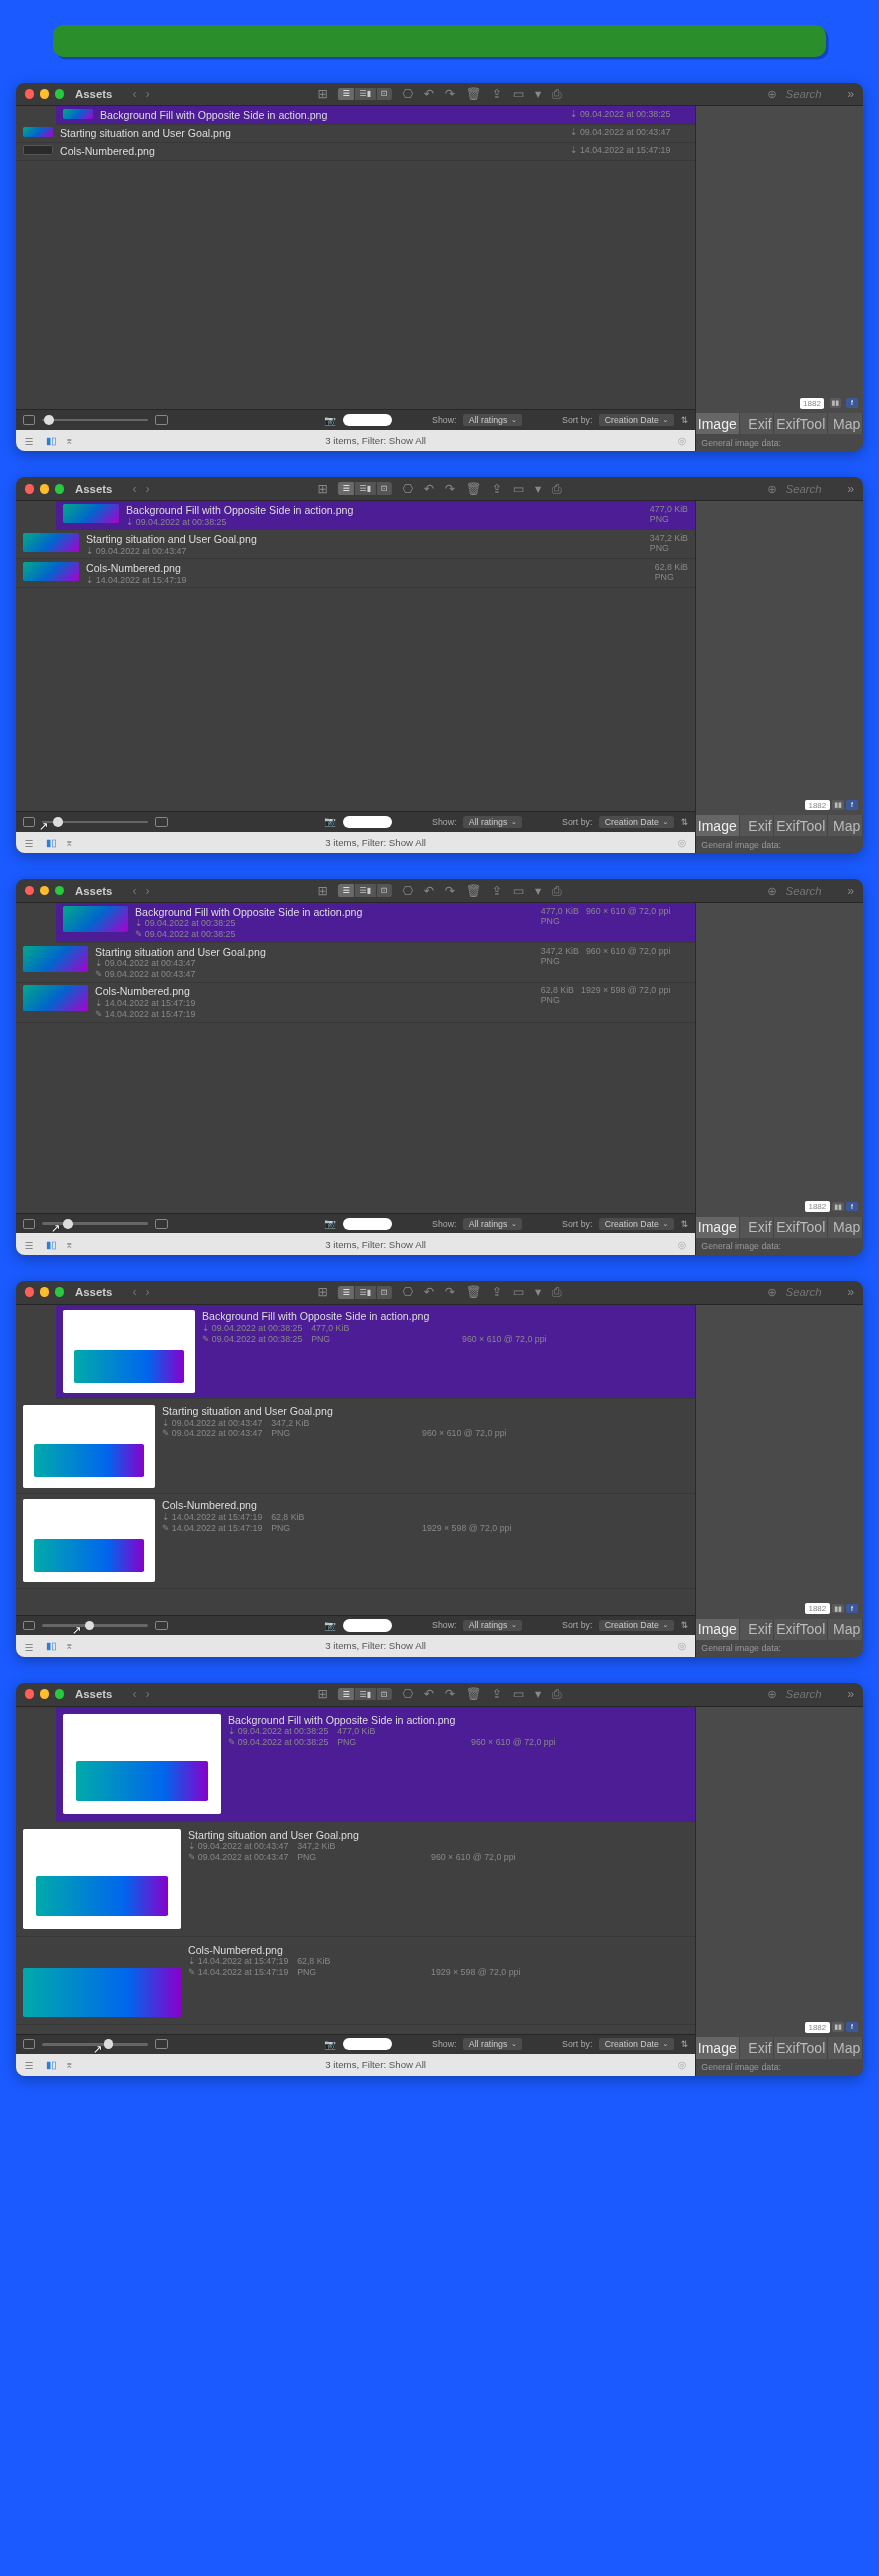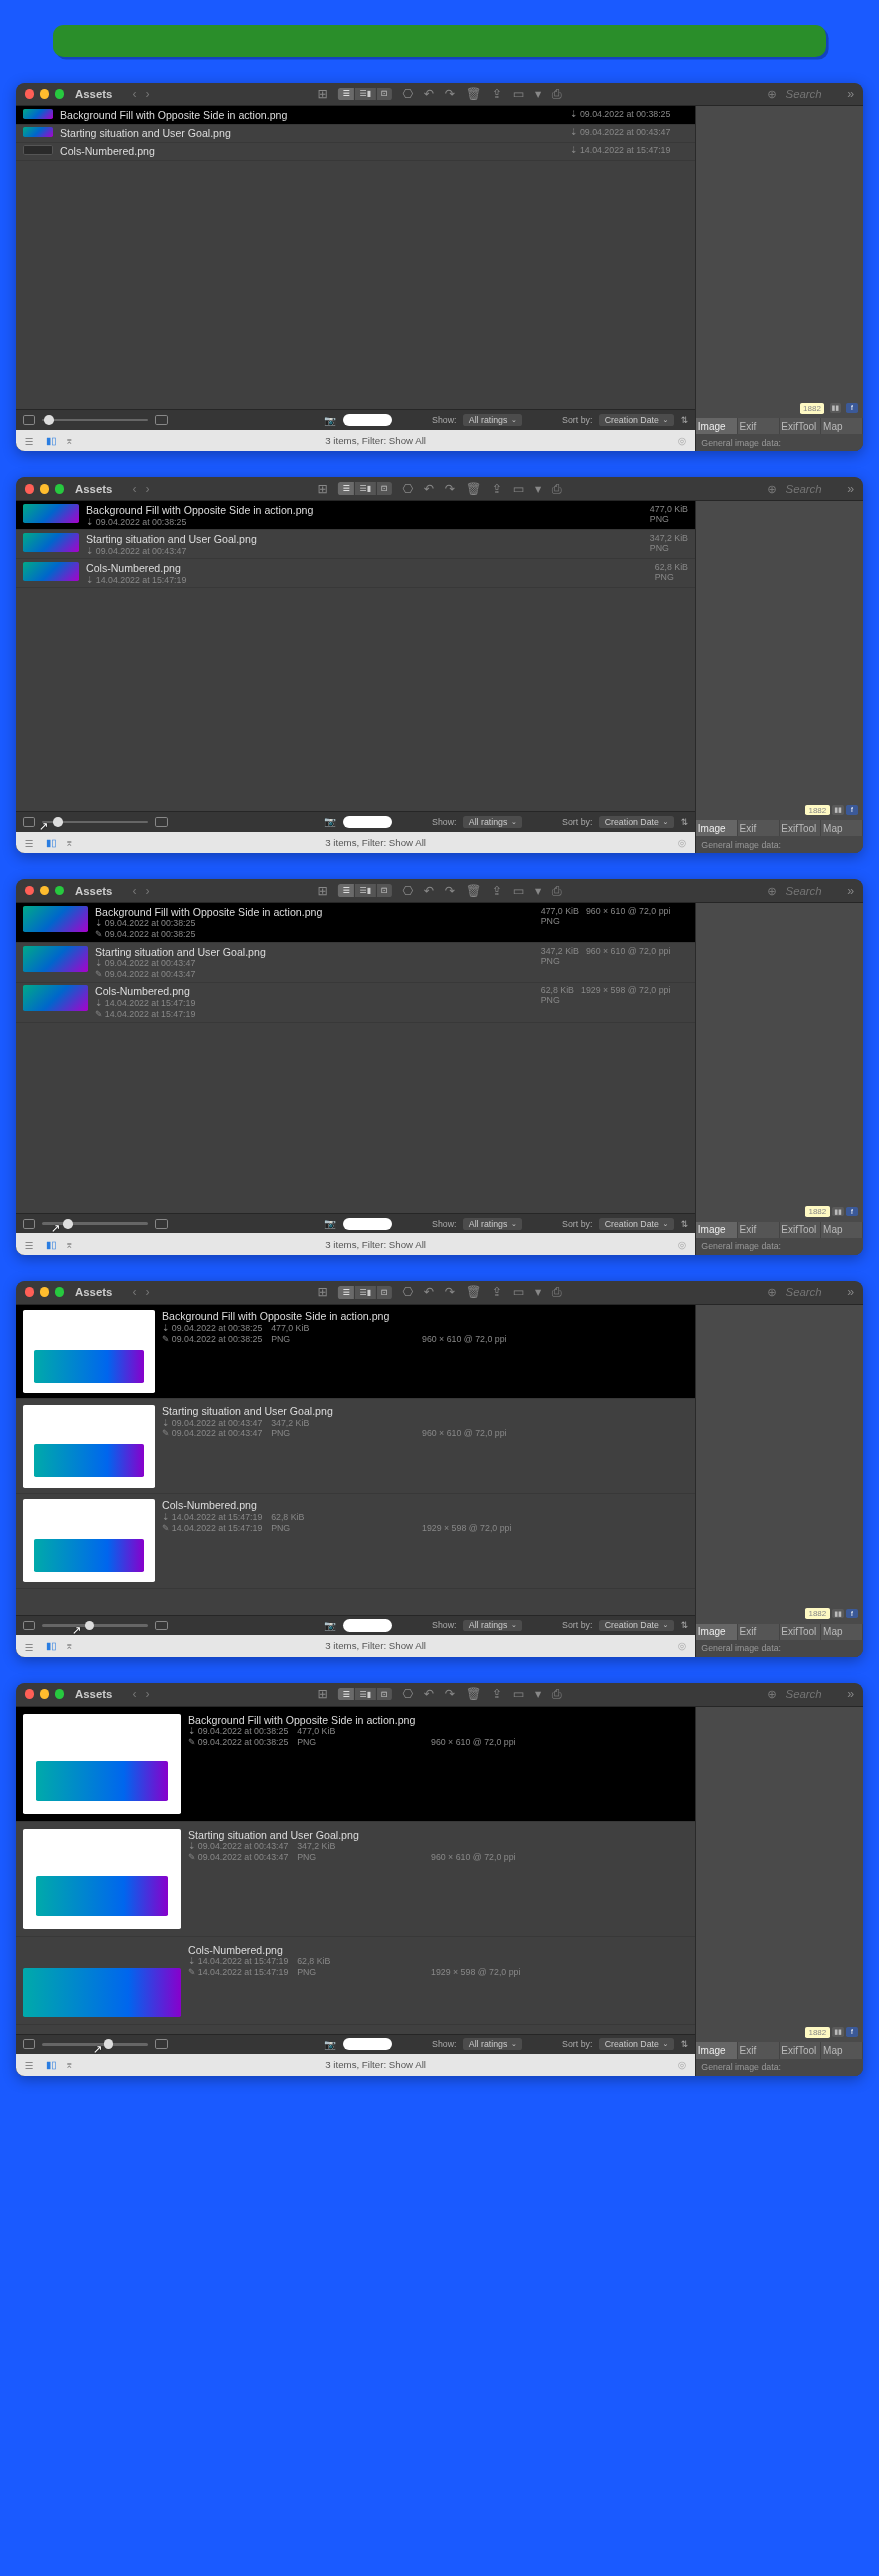--- a/index.html
+++ b/index.html
@@ -26,21 +26,21 @@
 .right-tb { margin-left: auto; display: flex; align-items: center; gap: 8.8px; color: #777; font-size: 11.4px; }
 .search-fld { background: transparent; border: none; color: #777; font-size: 11.4px; width: 53px; font-style: italic; }
 .mag { font-size: 11.4px; }
 .chev { font-size: 12.3px; color: #888; }
 
 .body { display: flex; min-height: 141px; }
 .main { flex: 1; background: #404040; display: flex; flex-direction: column; border-right: 0.9px solid #2a2a2a; }
 .rows { flex: 1; background: #404040; }
 
 .row { display: flex; align-items: flex-start; padding: 2.6px 7px; gap: 7px; color: #ccc; font-size: 9.7px; border-bottom: 0.9px solid #383838; }
-.row.sel { background: #000000; }
+.row.sel { background: #4c1d95; margin-left: 40px; }
 .thumb { background: linear-gradient(135deg,#0a8,#06c,#a0c); border-radius: 1.8px; flex-shrink: 0; }
 .thumb.empty { background: #2a2a2a; border: 0.9px solid #555; }
 .t1 { width: 30px; height: 9.7px; }
 .t2 { width: 56px; height: 19.3px; }
 .t3 { width: 65px; height: 26px; }
 .t4 { width: 132px; height: 83px; background:#fff; }
 .t5 { width: 158px; height: 100px; background:#fff; }
 .t4 .grad, .t5 .grad { margin: 30% 8% 8%; height: 40%; background: linear-gradient(90deg,#0aa,#08c,#06e,#80c); border-radius: 1.8px; }
 .meta { flex: 1; display: flex; flex-direction: column; gap: 0.9px; }
 .fn { color: #ddd; font-size: 10.6px; }
@@ -61,25 +61,25 @@
 .status { background: #e6e6e6; padding: 5.3px 8.8px; display: flex; align-items: center; font-size: 9.7px; color: #555; }
 .status .left { display: flex; gap: 8.8px; align-items: center; }
 .status .ctr { flex: 1; text-align: center; }
 .bars { width: 12.3px; height: 8.8px; display: inline-block; }
 .bars::before { content: "☰"; color: #888; }
 .blue { color: #2a7de1; }
 
 .side { width: 167px; background: #4a4a4a; color: #bbb; font-size: 9.7px; display: flex; flex-direction: column; }
 .side-top { flex: 1; }
 .side-badge { text-align: right; padding: 5.3px; }
-.badge { background: #fef9c3; color: #888; font-size: 8px; padding: 0.9px 3.5px; border-radius: 1.8px; }
+.badge { background: #ffffff; color: #888; font-size: 8px; padding: 0.9px 3.5px; border-radius: 1.8px; }
 .ico-s { display: inline-block; width: 11.4px; height: 9.7px; background: #5a5a5a; border-radius: 1.8px; margin-left: 2.6px; vertical-align: middle; font-size: 7px; text-align: center; line-height: 9.7px; }
 .ico-s.f { background: #3b5998; color: #fff; }
 .tabs { display: flex; background: #555; }
-.tabs span { flex: 1; text-align: left; padding: 2.6px 1.8px; font-size: 10px; border-right: 0.9px solid #444; }
+.tabs span { flex: 1; text-align: right; padding: 2.6px 1.8px; font-size: 14px; border-right: 0.9px solid #444; }
 .tabs span.act { background: #666; color: #eee; }
 .side-lbl { padding: 3.5px 5.3px; color: #999; font-size: 8.8px; background: #484848; }
 
 .bigthumb { position: relative; }
 .bigthumb::after { content: ""; position: absolute; inset: 5.3px; border: 0px solid #ddd; }
 
 .win.h1 .body { min-height: 345px; }
 .win.h2 .body { min-height: 352px; }
 .win.h3 .body { min-height: 352px; }
 .win.h4 .body { min-height: 352px; }

